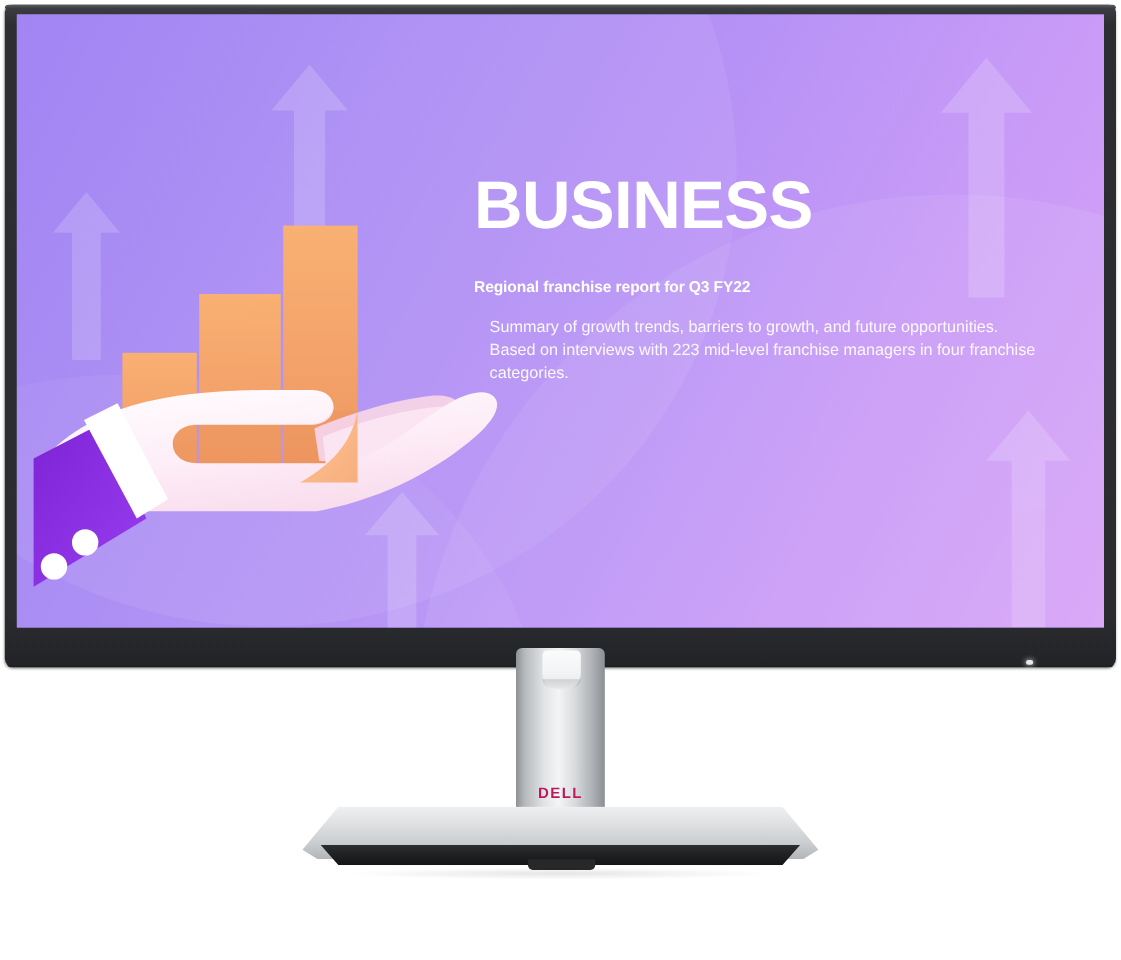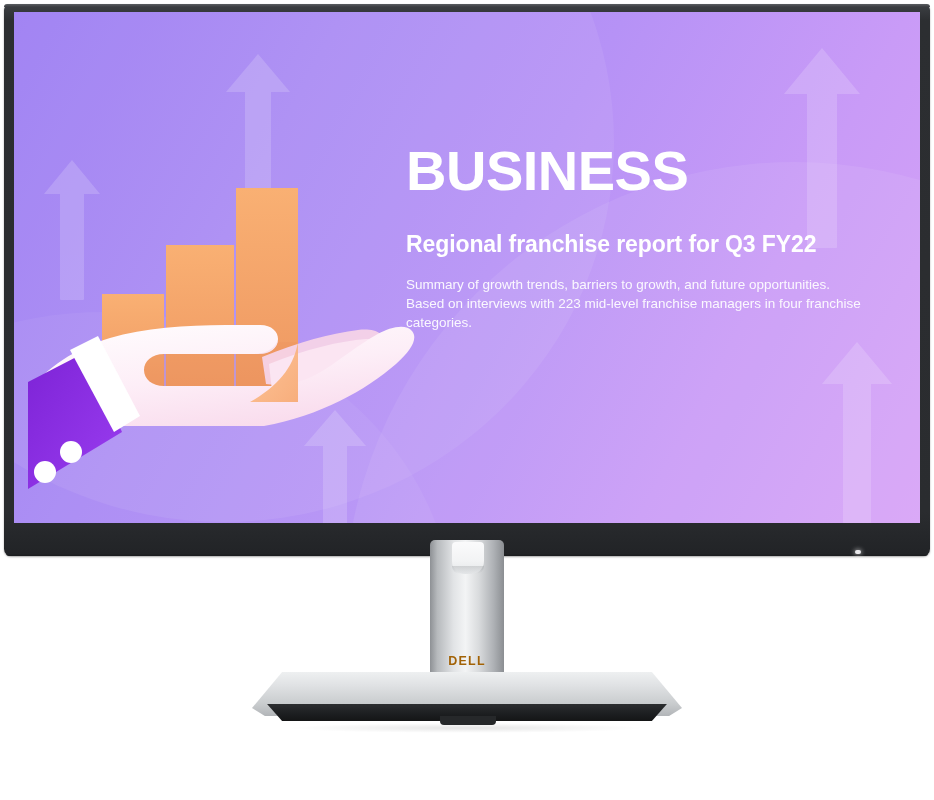--- a/index.html
+++ b/index.html
@@ -62,32 +62,32 @@
 
   
   .arrow{position:absolute;opacity:.17;}
   .arrow .shaft{position:absolute;background:#ffffff;border-radius:1px;}
   .arrow .head{position:absolute;width:0;height:0;border-style:solid;border-color:transparent;border-bottom-color:#ffffff;}
 
   
   .bars{position:absolute;left:0;top:0;width:100%;height:100%;}
 
   
-  .txt{position:absolute;left:392px;top:130px;width:470px;}
+  .txt{position:absolute;left:381px;top:130px;width:470px;}
   .title{
     color:#ffffff;font-weight:bold;font-size:56px;line-height:1.04;
     letter-spacing:-0.5px;margin:0;white-space:nowrap;
   }
   .title .l2{display:block;}
   .subtitle{
-    color:#ffffff;font-weight:bold;font-size:23px;line-height:1.2;
+    color:#ffffff;font-weight:bold;font-size:13px;line-height:1.2;
     margin:31px 0 0 0;letter-spacing:-0.1px;
   }
   .body{
-    color:#ffffff;font-size:13.5px;line-height:1.42;margin:16px 0 0 0;
+    color:#ffffff;font-size:13.5px;line-height:1.42;margin:16px 0 0 13px;
     opacity:.93;font-weight:400;width:462px;
   }
 
   
   .stand{position:absolute;left:0;top:0;width:934px;height:800px;pointer-events:none;}
 
   .neck{
     position:absolute;left:430px;top:540px;width:74px;height:145px;
     background:linear-gradient(90deg,#8e9195 0%,#b7babd 10%,#e2e4e6 32%,#f3f4f5 48%,#d9dbdd 66%,#aeb1b5 86%,#8b8e92 100%);
     border-radius:5px 5px 3px 3px;
@@ -98,21 +98,21 @@
     border-radius:4px 4px 13px 13px;
   }
   .neck-slot-shadow{
     position:absolute;left:452px;top:566px;width:32px;height:8px;
     background:linear-gradient(180deg,rgba(120,124,128,.25),rgba(120,124,128,0));
     border-radius:0 0 13px 13px;
   }
   .dell-logo{
     position:absolute;left:430px;top:652px;width:74px;height:18px;
     display:flex;align-items:center;justify-content:center;
-    color:#a16207;font-size:12.5px;font-weight:bold;letter-spacing:1.2px;
+    color:#be185d;font-size:12.5px;font-weight:bold;letter-spacing:1.2px;
     text-shadow:0 0 1px rgba(255,255,255,.6);
   }
   .base-plate{
     position:absolute;left:252px;top:672px;width:430px;height:44px;
     background:linear-gradient(180deg,#eef0f1 0%,#e0e2e4 30%,#c9ccce 72%,#b2b5b8 100%);
     clip-path:polygon(7% 0%, 93% 0%, 100% 82%, 97% 100%, 3% 100%, 0% 82%);
   }
   .base-shadow{
     position:absolute;left:252px;top:704px;width:430px;height:17px;
     background:linear-gradient(180deg,#2c2e30 0%,#1d1f21 55%,#141516 100%);

